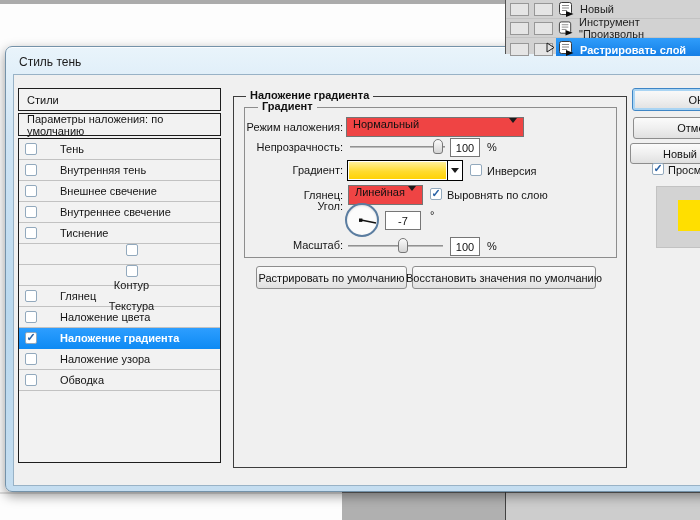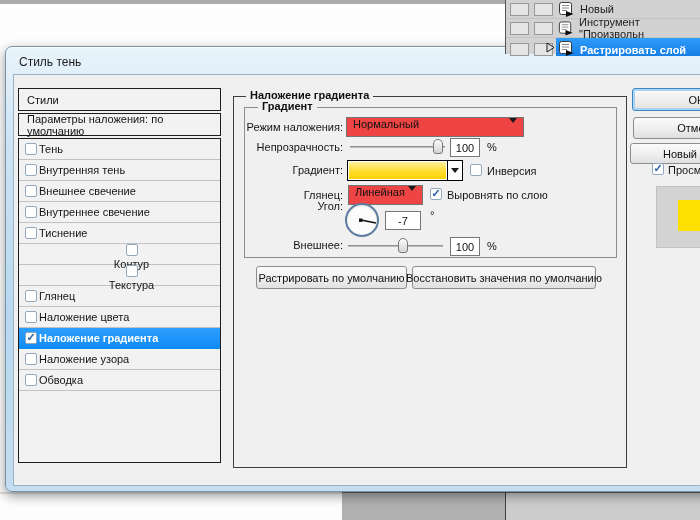--- a/index.html
+++ b/index.html
@@ -33,21 +33,21 @@
     background:linear-gradient(180deg,#e9f4fb 0%,#cfe4f4 20%,#b9d8ee 60%,#c4ddf0 100%);
     border:1px solid #7492a9;border-radius:7px;
     box-shadow:0 4px 12px rgba(0,0,0,.40), inset 0 1px 0 rgba(255,255,255,.75);
   }
   .titlebar-text{font-size:12px;color:#1b1b1b;}
   .client{background:#f0f0f0;border:1px solid #98b2c6;}
 
   
   .sb-box{background:#f2f2f2;border:1px solid #1d1d1d;}
   .sb-head{display:flex;align-items:center;height:100%;padding-left:8px;font-size:11px;color:#141414;}
-  .sb-row{display:flex;align-items:center;height:20px;border-bottom:1px solid #c2c2c2;padding-left:6px;gap:2px;font-size:11px;color:#141414;}
+  .sb-row{display:flex;align-items:center;height:20px;border-bottom:1px solid #c2c2c2;padding-left:6px;gap:23px;font-size:11px;color:#141414;}
   .sb-row.indent{padding-left:24px;flex-direction:column;}
   .sb-row.selected{background:linear-gradient(180deg,#2d9eff,#0f8bf4);color:#fff;font-weight:bold;border-bottom-color:#0f8bf4;}
 
   
   .groupbox{border:1px solid #3d3d3d;}
   .groupbox.inner{border:1px solid #8d8d8d;}
   .legend{position:absolute;background:#f0f0f0;padding:0 4px;font-size:11px;font-weight:bold;color:#101010;white-space:nowrap;}
   .dropdown{background:#ef4444;border:1px solid #747474;display:flex;justify-content:space-between;font-size:11px;color:#111;padding:0 6px;}
   .dd-arrow{width:0;height:0;border-left:4px solid transparent;border-right:4px solid transparent;border-top:5px solid #1a1a1a;flex:0 0 auto;}
   .track{background:linear-gradient(180deg,#7d7d7d,#cfcfcf);height:2px;}
@@ -169,21 +169,21 @@
 
 <div class="abs lbl rlabel" style="left:233px;top:200px;width:110px;">Угол:</div>
 <div class="abs dial" style="left:345px;top:203px;"></div>
 <svg class="abs" style="left:345px;top:203px;" width="34" height="34" viewBox="0 0 34 34">
   <line x1="16" y1="17" x2="31" y2="20" stroke="#111" stroke-width="1.6"></line>
   <rect x="14" y="15.5" width="3.4" height="3.4" fill="#111"></rect>
 </svg>
 <div class="abs valbox" style="left:385px;top:211px;width:36px;height:19px;">-7</div>
 <div class="abs lbl" style="left:430px;top:209px;">°</div>
 
-<div class="abs lbl rlabel" style="left:233px;top:239px;width:110px;">Внешнее:</div>
+<div class="abs lbl rlabel" style="left:233px;top:239px;width:110px;">Масштаб:</div>
 <div class="abs track" style="left:348px;top:245px;width:95px;"></div>
 <div class="abs thumb" style="left:398px;top:238px;"></div>
 <div class="abs valbox" style="left:450px;top:237px;width:30px;height:19px;">100</div>
 <div class="abs lbl" style="left:487px;top:240px;">%</div>
 
 <div class="abs btn" style="left:256px;top:266px;width:151px;height:23px;">Растрировать по умолчанию</div>
 <div class="abs btn" style="left:412px;top:266px;width:184px;height:23px;">Восстановить значения по умолчанию</div>
 
 <div class="abs btn default" style="left:632px;top:88px;width:128px;height:23px;">ОК</div>
 <div class="abs btn" style="left:633px;top:117px;width:128px;height:22px;">Отмена</div>

